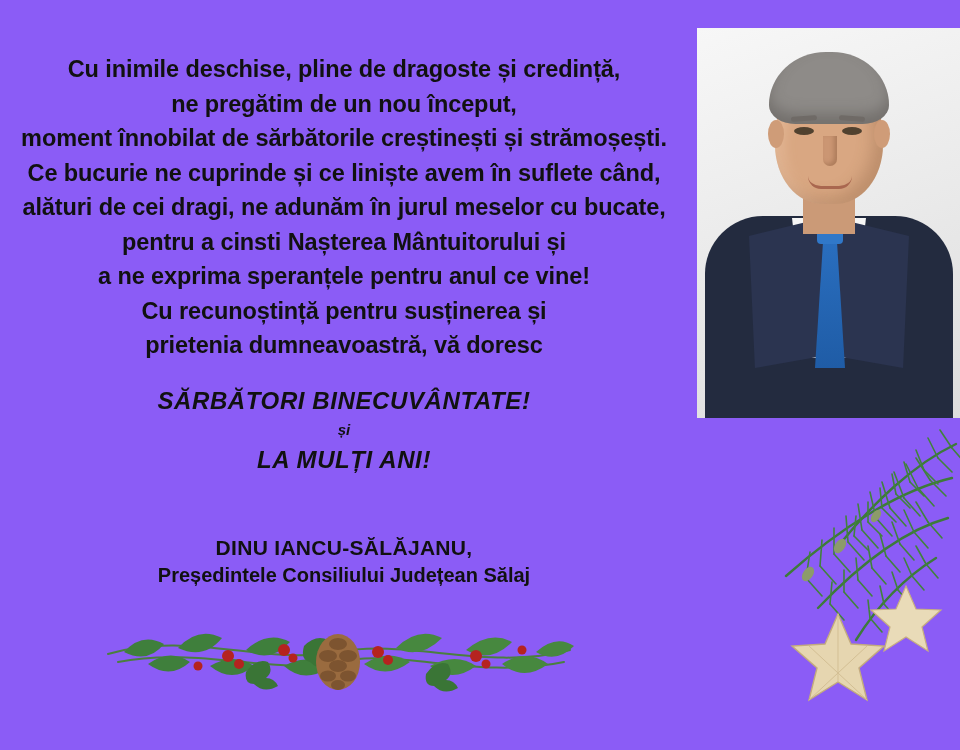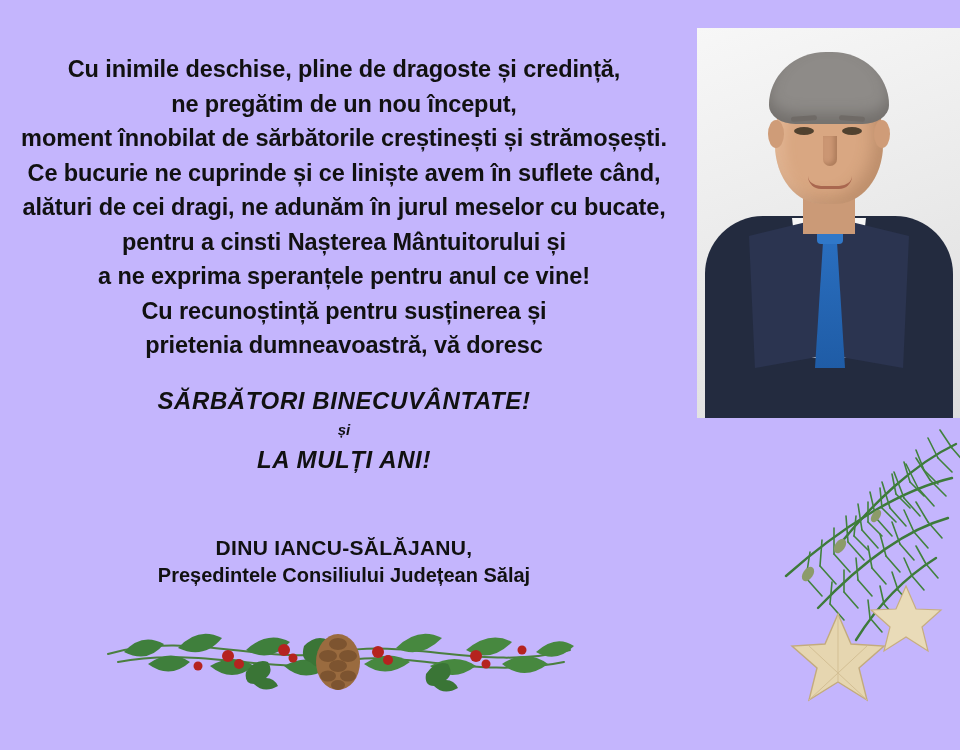--- a/index.html
+++ b/index.html
@@ -11,21 +11,21 @@
     width: 960px;
     height: 750px;
     overflow: hidden;
     font-family: "Liberation Sans", sans-serif;
     position: relative;
   }
 
   .card {
     position: absolute;
     inset: 0;
-    background: #c4b5fd;
+    background: #8b5cf6;
   }
 
   
   .greeting {
     position: absolute;
     left: -6px;
     top: 52px;
     width: 700px;
     text-align: center;
     color: #111111;

